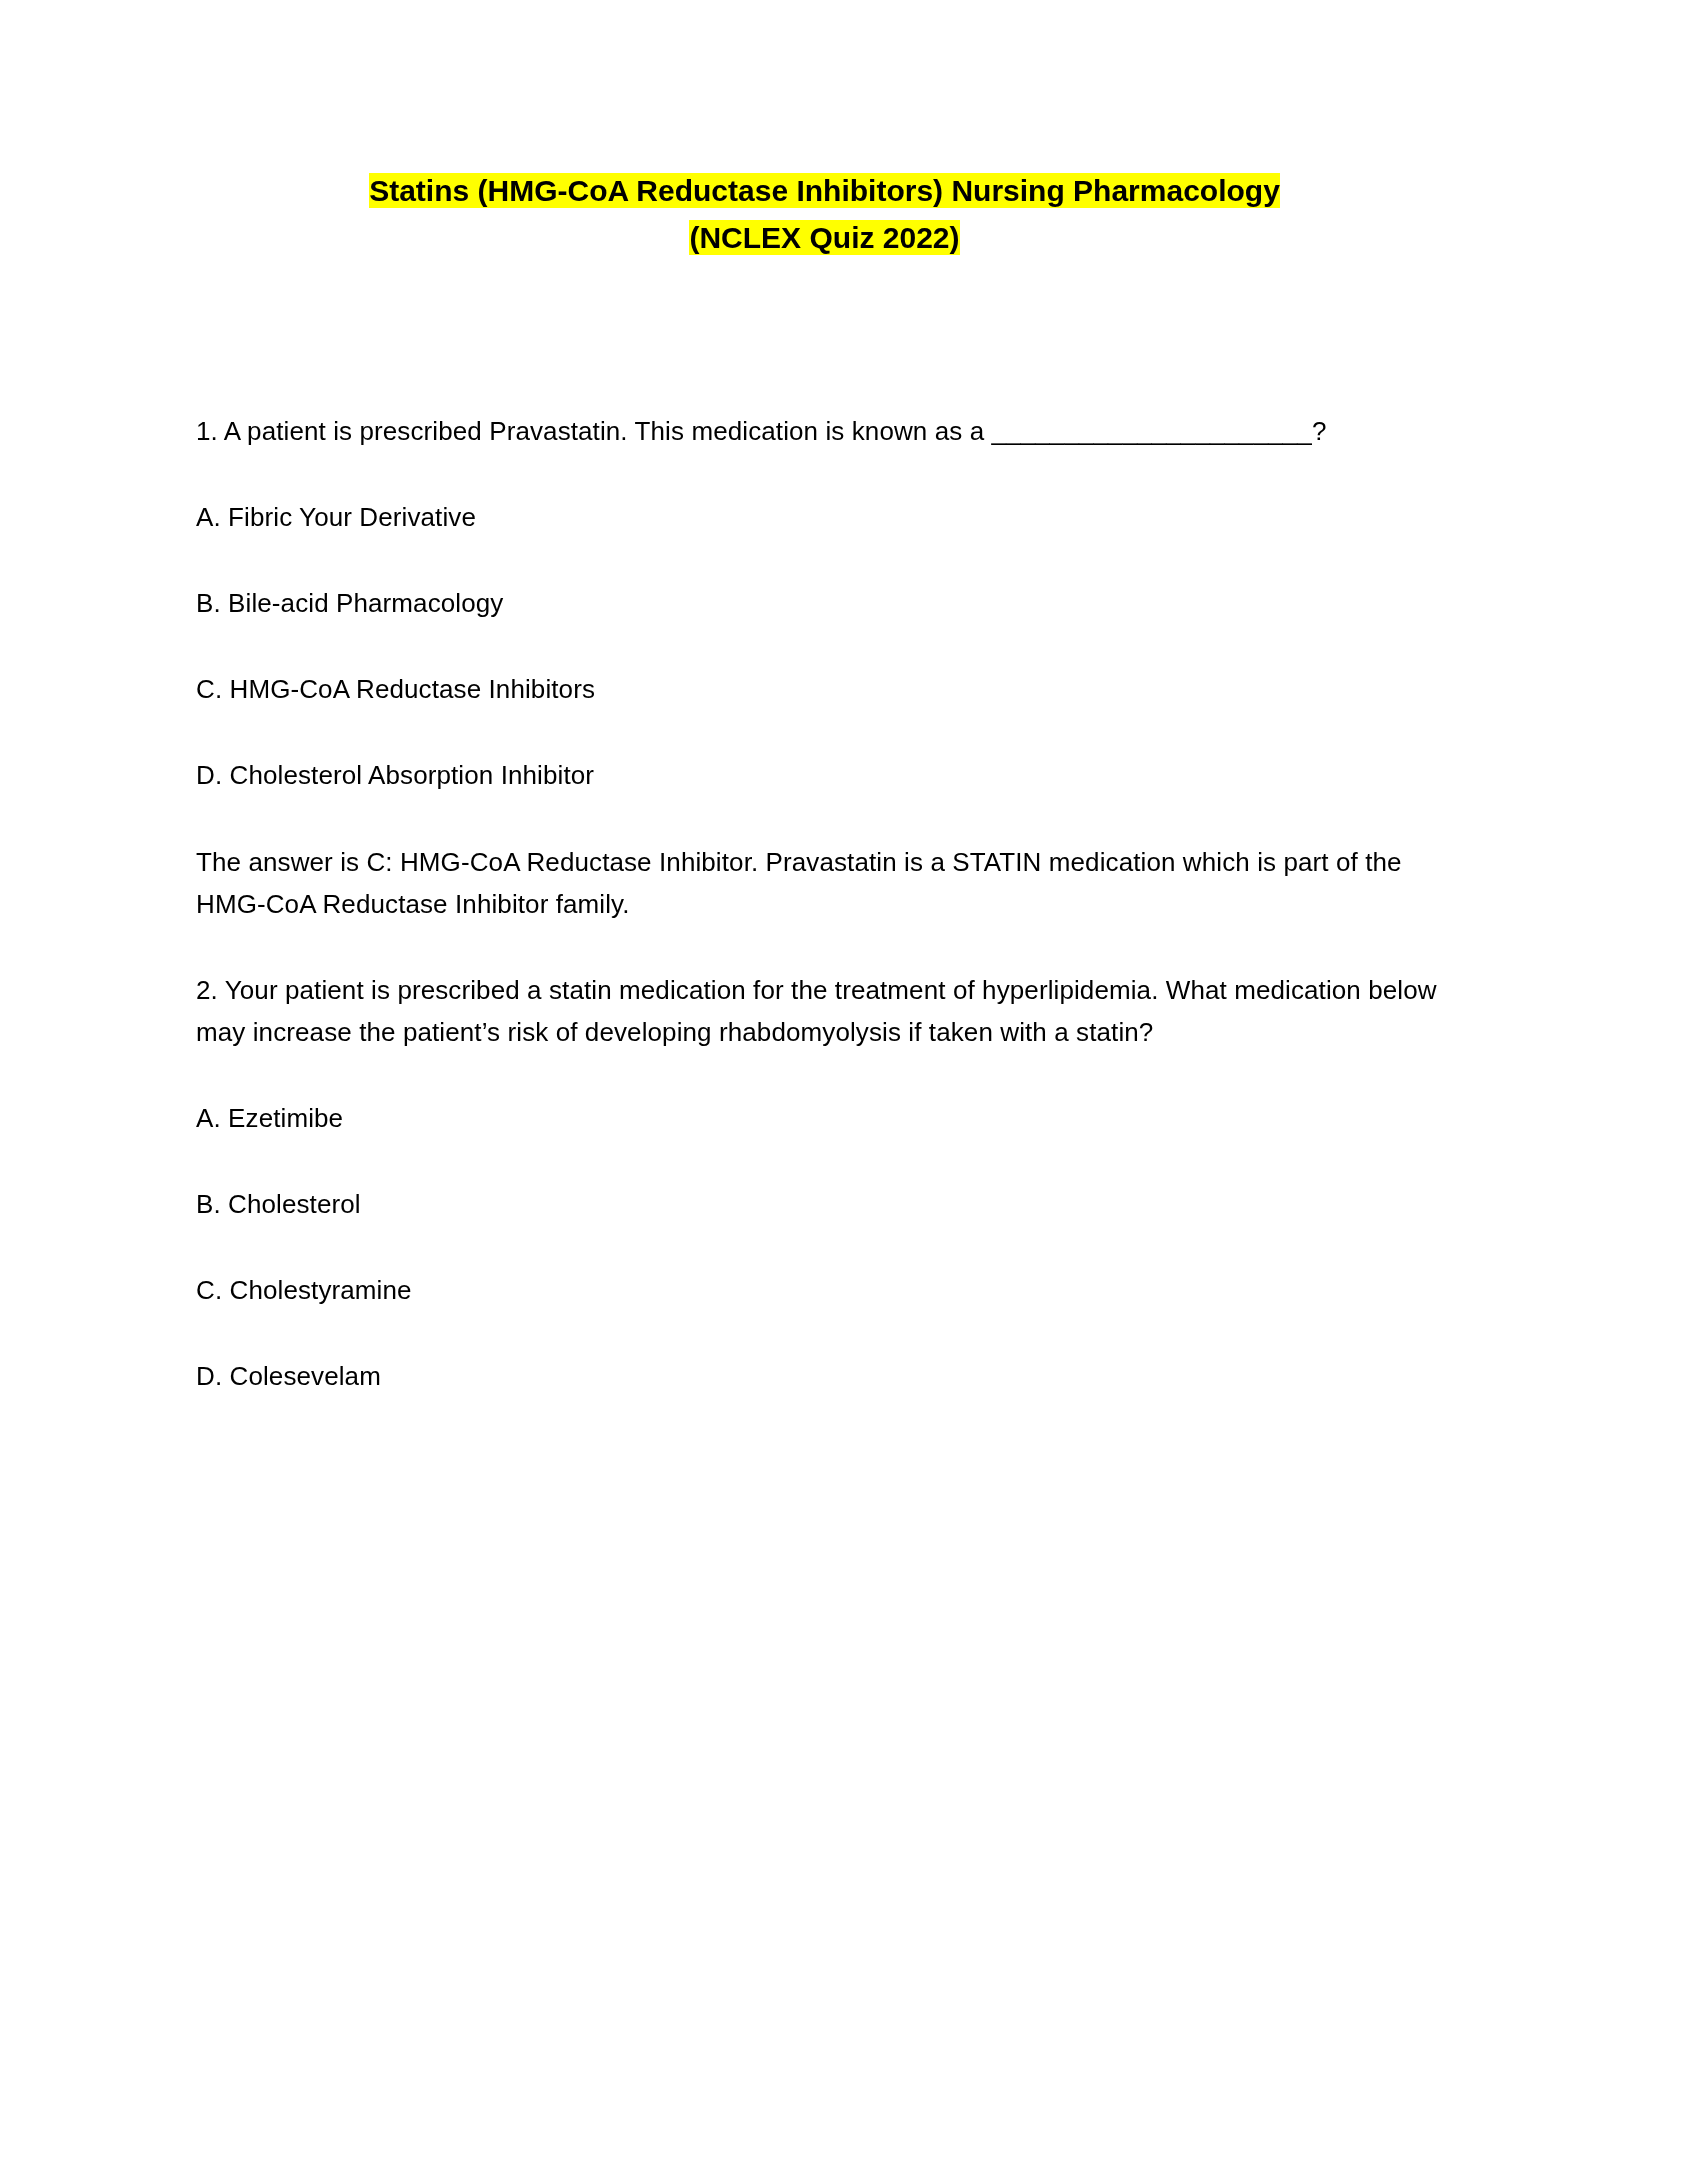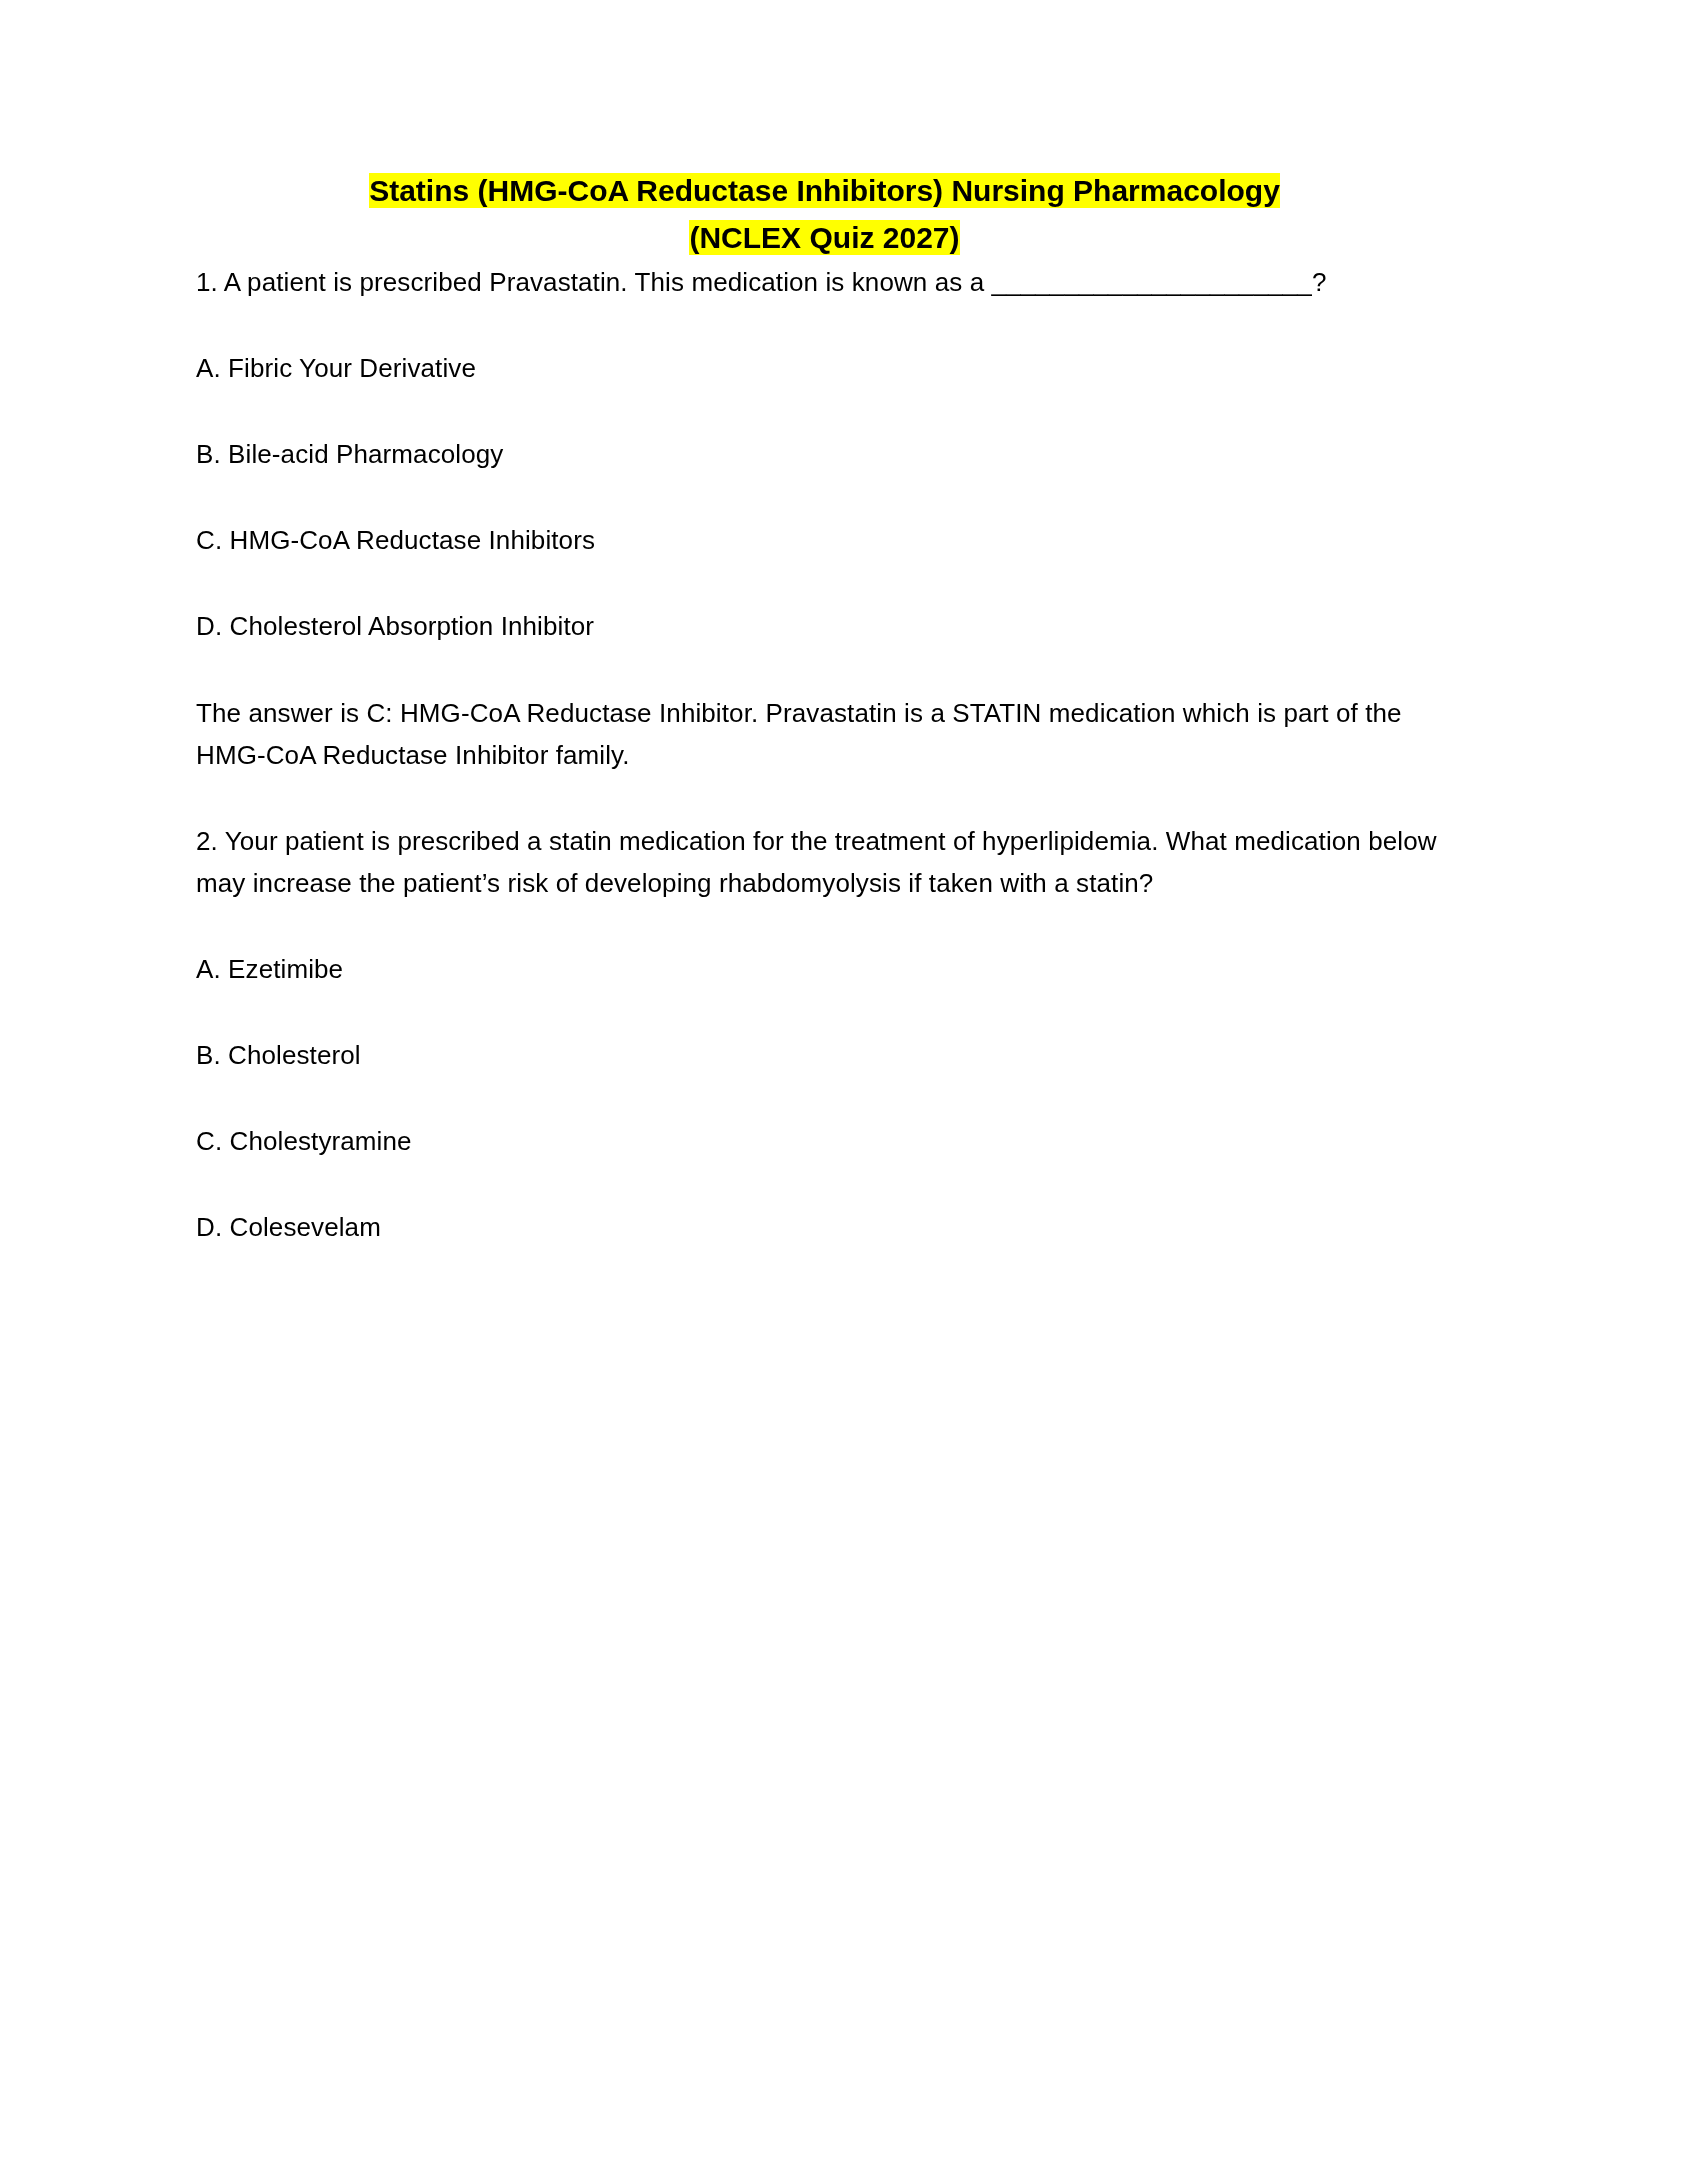--- a/index.html
+++ b/index.html
@@ -36,20 +36,21 @@
     padding: 0;
   }
   .doc-title .hl {
     background: #ffff00;
     padding: 1px 0;
   }
   .title-line {
     display: block;
   }
   .body-block {
+    margin-top: 149px;
   }
   p.para {
     font-size: 26px;
     line-height: 1.62;
     margin: 0 0 44px 0;
     letter-spacing: 0.1px;
   }
   p.para:last-child {
     margin-bottom: 0;
   }
@@ -58,21 +59,21 @@
   }
 </style>
 </head>
 <body>
 
 <div class="page">
   <div class="content">
 
     <h1 class="doc-title">
       <span class="title-line"><span class="hl">Statins (HMG-CoA Reductase Inhibitors) Nursing Pharmacology</span></span>
-      <span class="title-line"><span class="hl">(NCLEX Quiz 2027)</span></span>
+      <span class="title-line"><span class="hl">(NCLEX Quiz 2022)</span></span>
     </h1>
 
     <div class="body-block">
       <p class="para q-first">1. A patient is prescribed Pravastatin. This medication is known as a ______________________?</p>
       <p class="para">A. Fibric Your Derivative</p>
       <p class="para">B. Bile-acid Pharmacology</p>
       <p class="para">C. HMG-CoA Reductase Inhibitors</p>
       <p class="para">D. Cholesterol Absorption Inhibitor</p>
       <p class="para">The answer is C: HMG-CoA Reductase Inhibitor. Pravastatin is a STATIN medication which is part of the HMG-CoA Reductase Inhibitor family.</p>
       <p class="para">2. Your patient is prescribed a statin medication for the treatment of hyperlipidemia. What medication below may increase the patient’s risk of developing rhabdomyolysis if taken with a statin?</p>

